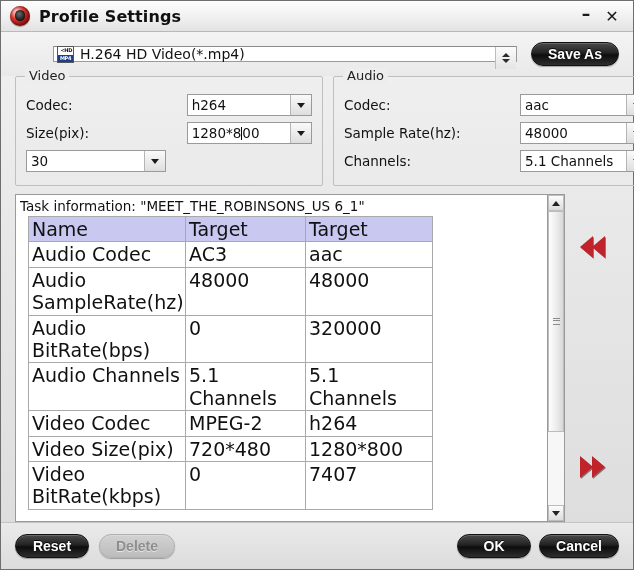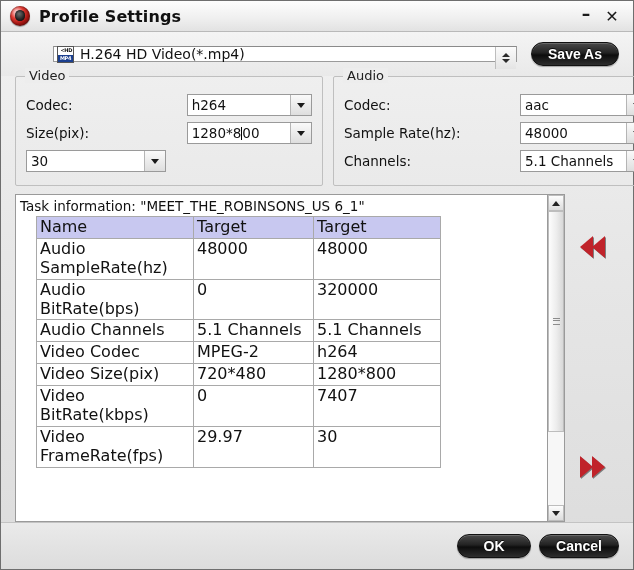--- a/index.html
+++ b/index.html
@@ -119,22 +119,22 @@
   .taskwrap{
     flex:1 1 auto;margin:8px 14px 0 14px;display:flex;position:relative;
   }
   .taskpanel{
     flex:1 1 auto;background:#fff;border:1px solid #9a9a9a;
     box-sizing:border-box;position:relative;overflow:hidden;
     display:flex;flex-direction:column;
   }
   .task-title{padding:3px 0 2px 4px;font-size:13.5px;color:#111;white-space:nowrap;}
   .tbl{
-    border-collapse:collapse;margin-left:20px;table-layout:fixed;width:388px;
-    font-size:16px;
+    border-collapse:collapse;margin-left:12px;table-layout:fixed;width:388px;
+    font-size:19px;
   }
   .tbl td,.tbl th{
     border:1px solid #a9a9a9;padding:1px 3px;vertical-align:top;
     text-align:left;font-weight:normal;color:#111;line-height:1.18;
   }
   .tbl th{background:#c8c8f0;}
   .c0{width:150px;}
   .c1{width:113px;}
   .c2{width:120px;}
   .tbl tr.tall td{height:32px;}
@@ -289,20 +289,25 @@
       <div class="task-title">Task information: "MEET_THE_ROBINSONS_US 6_1"</div>
       <table class="tbl">
         <thead>
           <tr>
             <th class="c0">Name</th>
             <th class="c1">Target</th>
             <th class="c2">Target</th>
           </tr>
         </thead>
         <tbody>
+          <tr>
+            <td class="c0">Audio Codec</td>
+            <td class="c1">AC3</td>
+            <td class="c2">aac</td>
+          </tr>
           <tr class="tall">
             <td class="c0">Audio SampleRate(hz)</td>
             <td class="c1">48000</td>
             <td class="c2">48000</td>
           </tr>
           <tr>
             <td class="c0">Audio BitRate(bps)</td>
             <td class="c1">0</td>
             <td class="c2">320000</td>
           </tr>
@@ -319,25 +324,20 @@
           <tr>
             <td class="c0">Video Size(pix)</td>
             <td class="c1">720*480</td>
             <td class="c2">1280*800</td>
           </tr>
           <tr class="tall">
             <td class="c0">Video BitRate(kbps)</td>
             <td class="c1">0</td>
             <td class="c2">7407</td>
           </tr>
-          <tr class="tall">
-            <td class="c0">Video FrameRate(fps)</td>
-            <td class="c1">29.97</td>
-            <td class="c2">30</td>
-          </tr>
         </tbody>
       </table>
     </div>
 
     <div class="vscroll">
       <div class="sb-btn">
           <div class="tu"></div>
         </div>
       <div class="sb-track">
         <div class="sb-thumb">
@@ -355,19 +355,23 @@
           <span></span>
         </div>
       <div class="dbl fwd">
           <span></span>
           <span></span>
         </div>
     </div>
   </div>
 
   <div class="footer">
+    <div class="left">
+      <button class="btn-black btn-wide">Reset</button>
+      <button class="btn-black btn-wide disabled">Delete</button>
+    </div>
     <div class="right">
       <button class="btn-black btn-wide">OK</button>
       <button class="btn-black btn-wide">Cancel</button>
     </div>
   </div>
 
 </div>
 
 </body></html>

